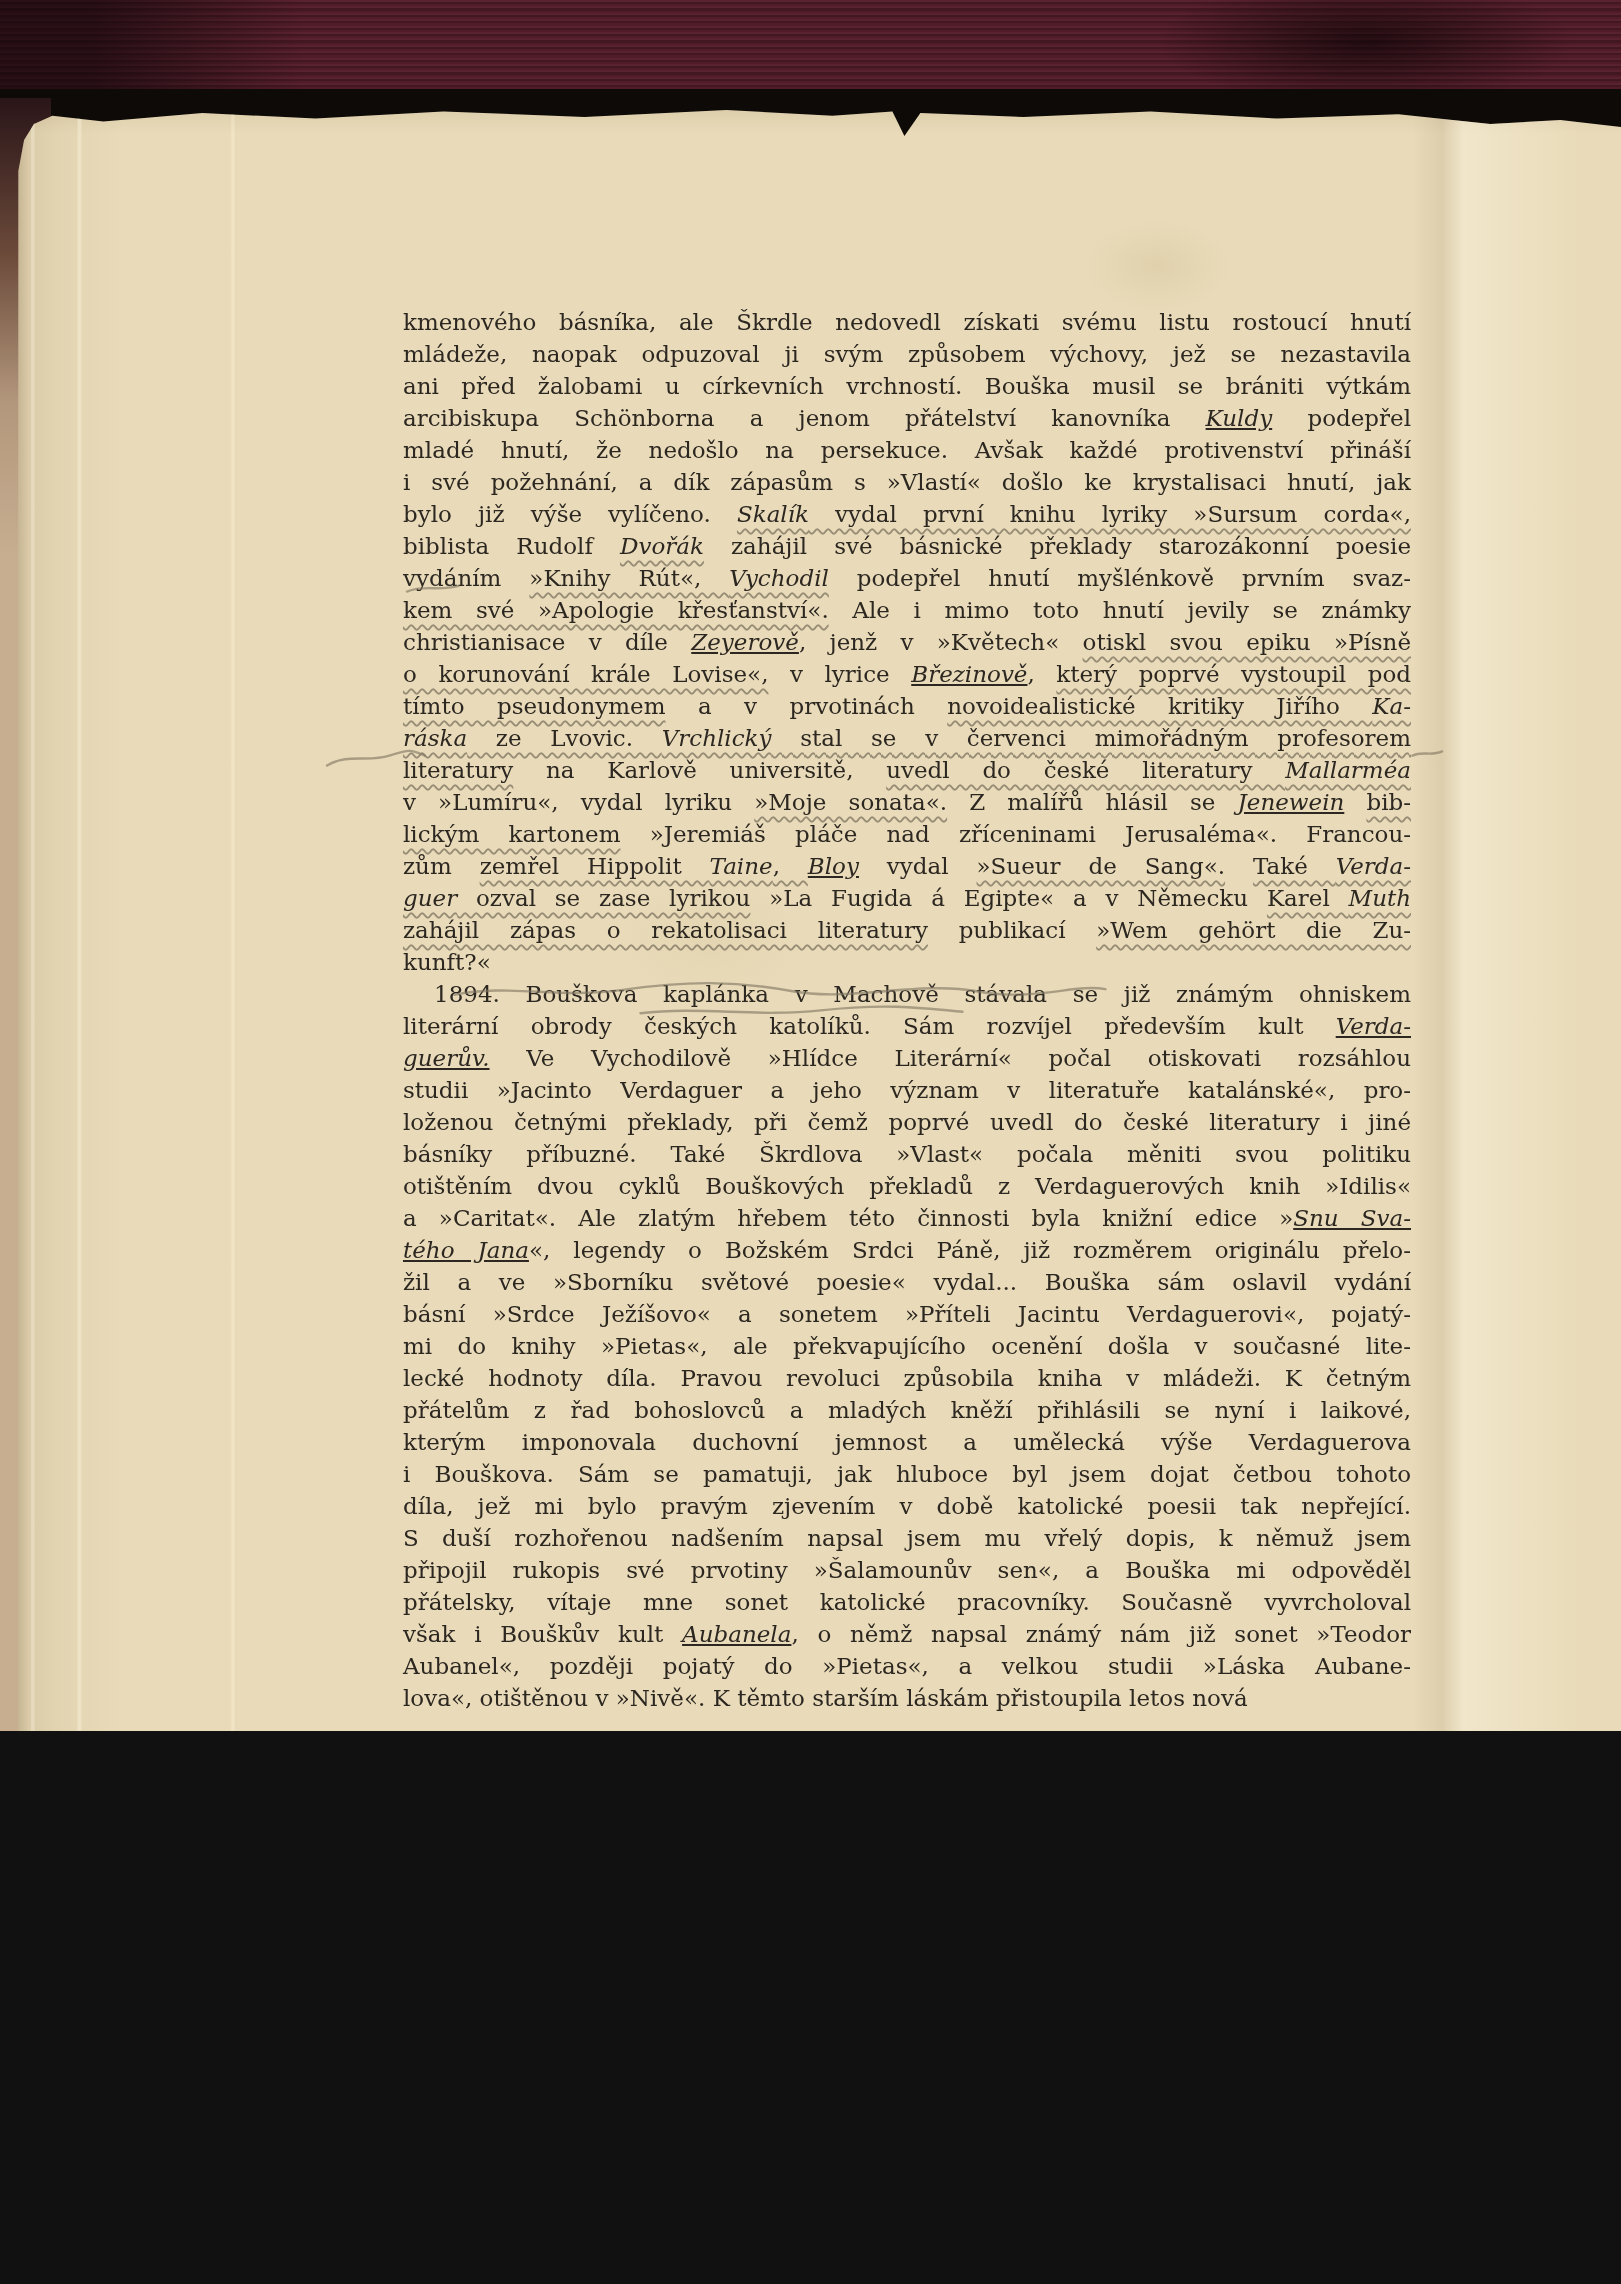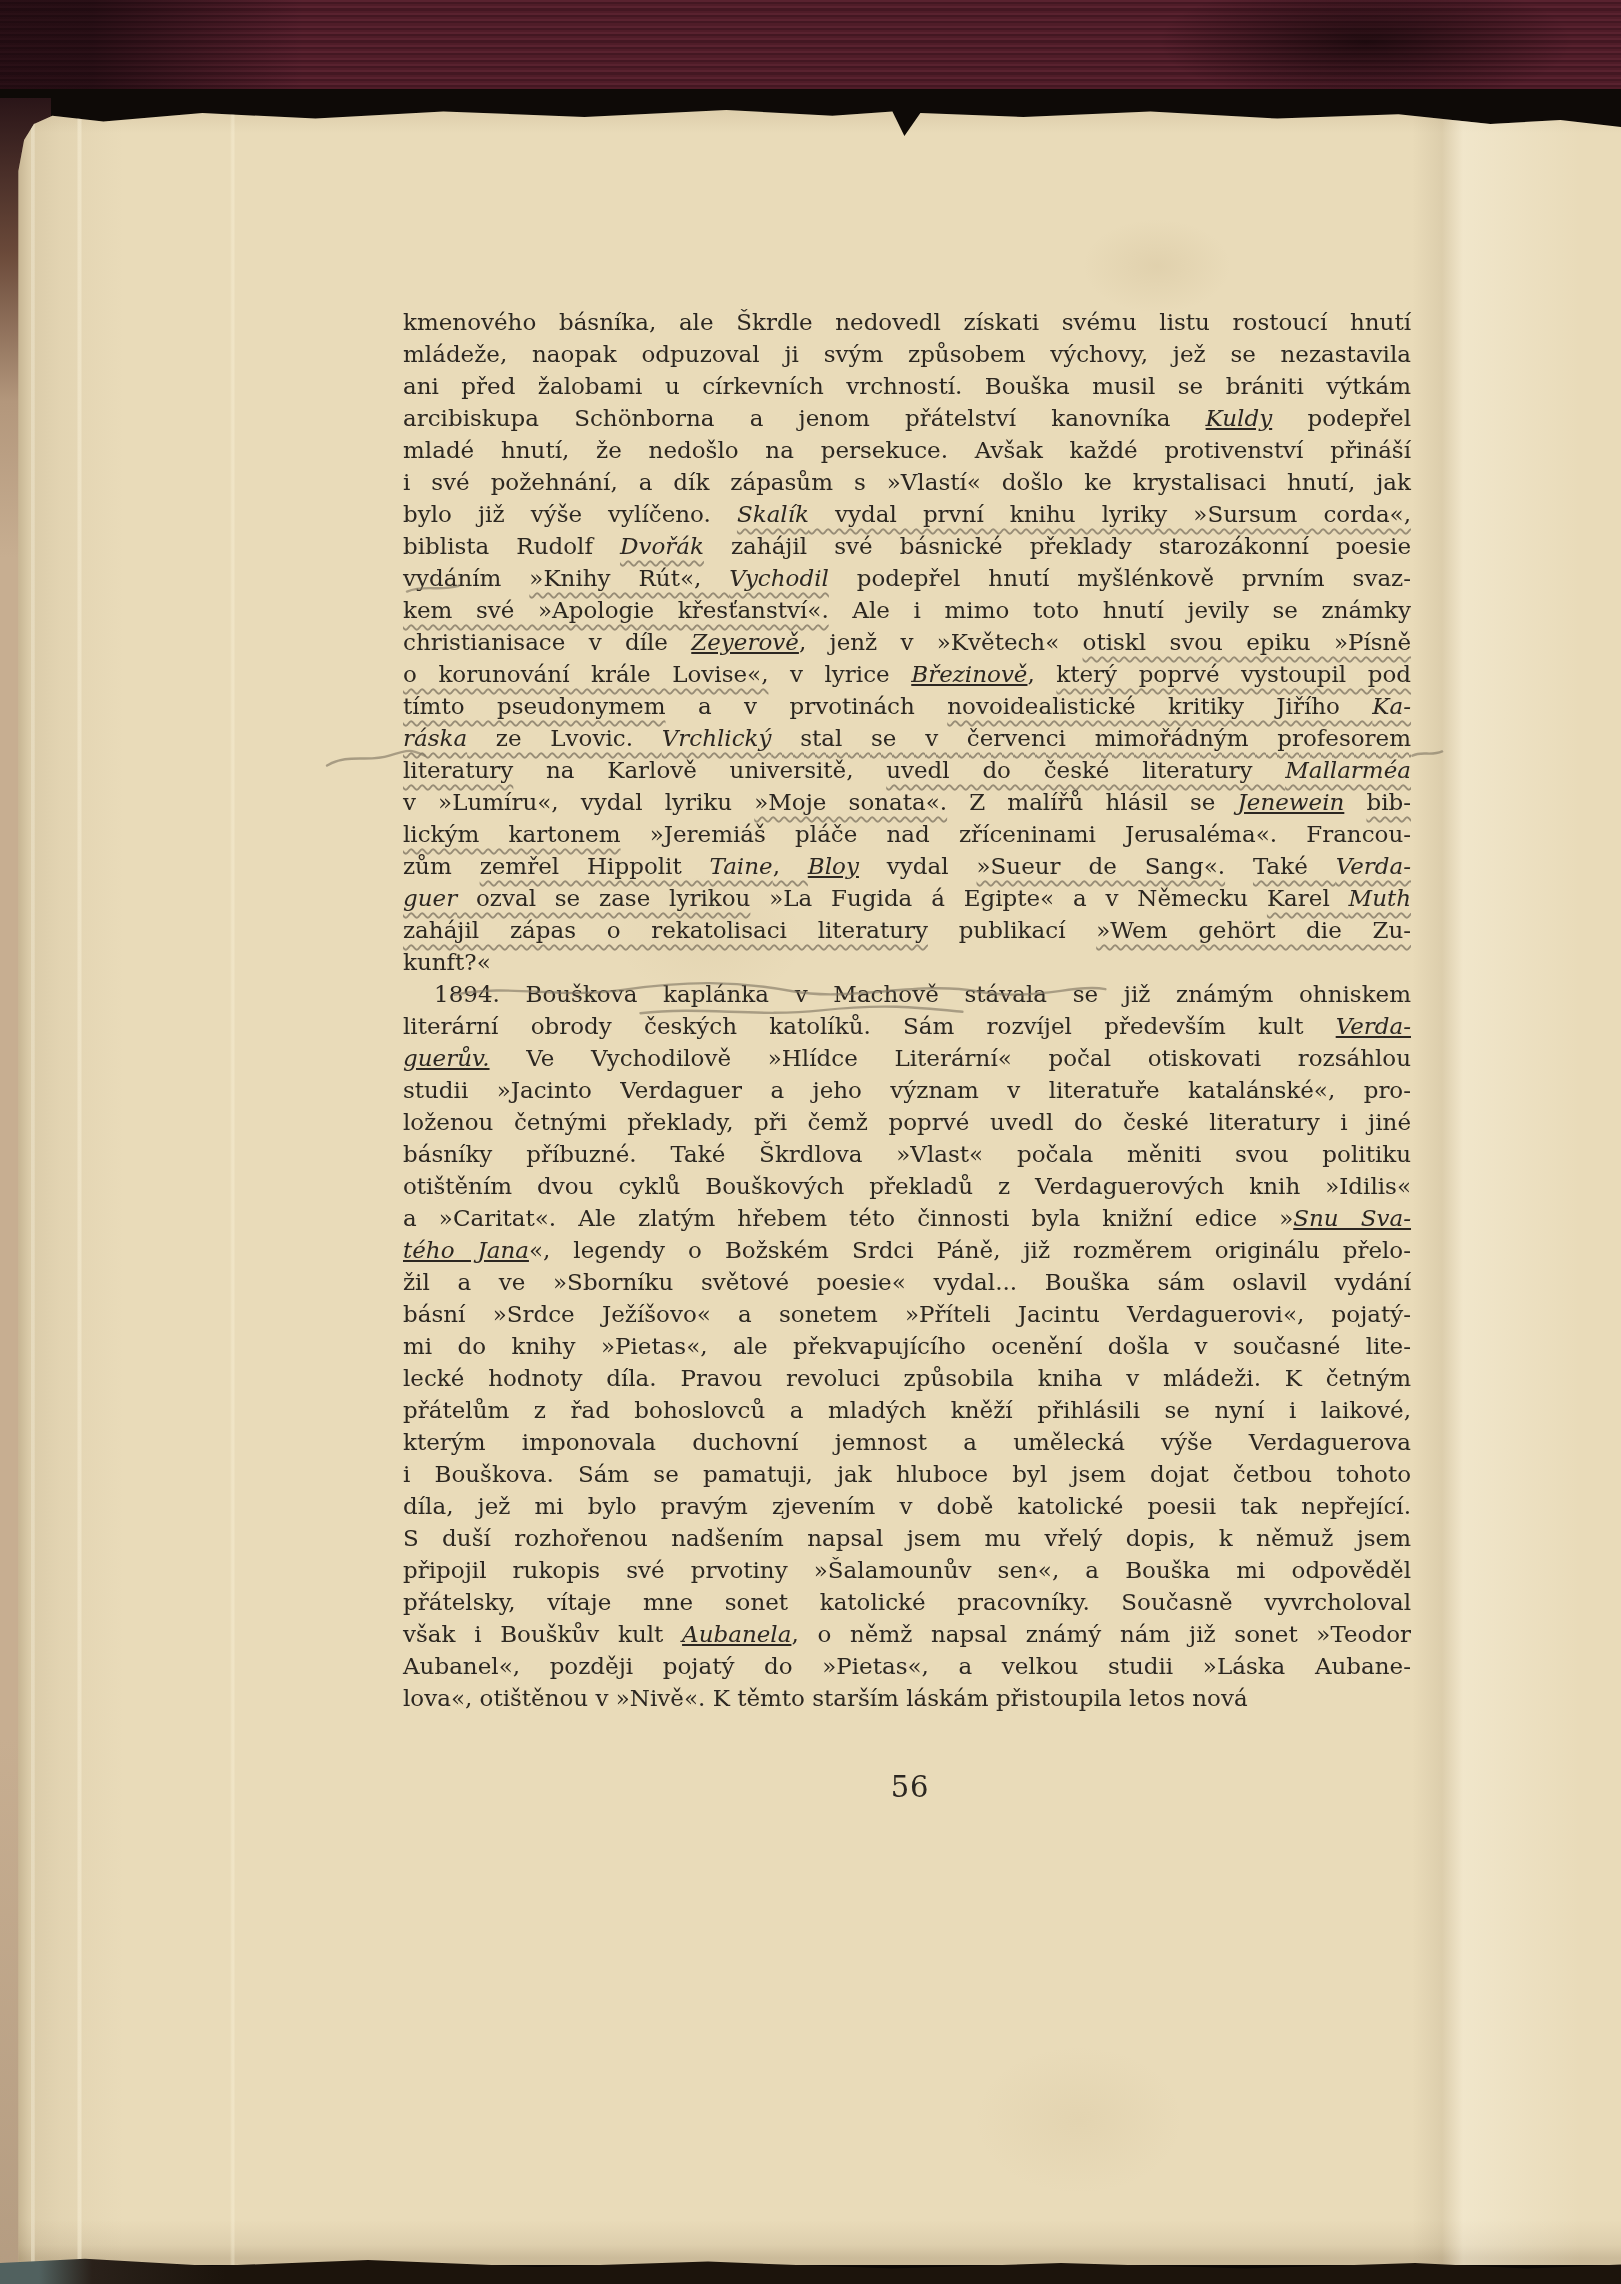--- a/index.html
+++ b/index.html
@@ -8,21 +8,21 @@
     --cover_maroon_light:#59222f;
     --shadow_black:#0e0a07;
     --paper:#e9dbb9;
     --under_page_edge:#c7ae91;
     --bottom_edge_dark:#1c140c;
     --ink:#2c2721;
     --pencil:#807663;
   }
   html,body{margin:0;padding:0;background:#111;}
   .stage{
-    position:relative;width:1622px;height:2284px;overflow:hidden;
+    position:relative;width:1622px;height:1731px;overflow:hidden;
     background:var(--shadow_black);
     font-family:"DejaVu Serif", serif;
   }
   .cover-band{
     position:absolute;left:0;top:0;width:1622px;height:126px;
     background:
       radial-gradient(297px 92px at 1366px 42px, rgba(5,2,2,.62), transparent 70%),
       linear-gradient(90deg, rgba(10,4,6,.6) 0 92px, rgba(10,4,6,0) 304px),
       repeating-linear-gradient(180deg, var(--cover_maroon_light) 0 2.1px, var(--cover_maroon_dark) 2.1px 4.2px, var(--cover_maroon) 4.2px 6.4px);
   }

